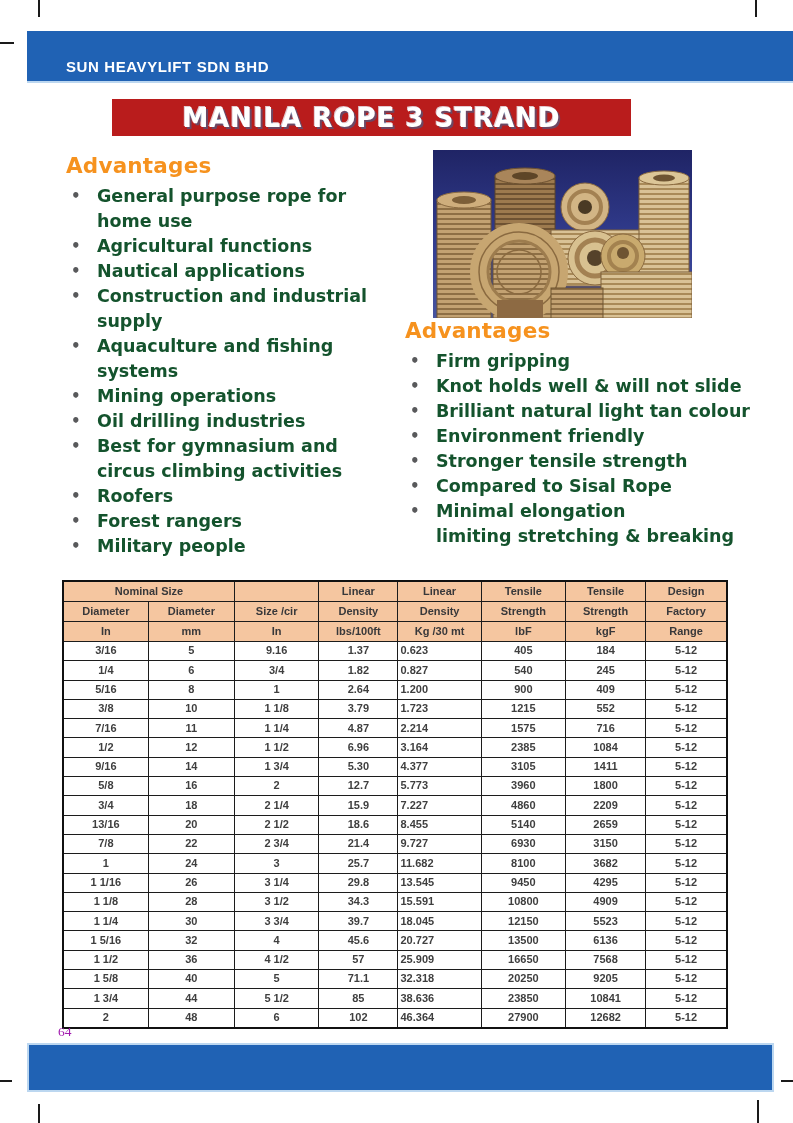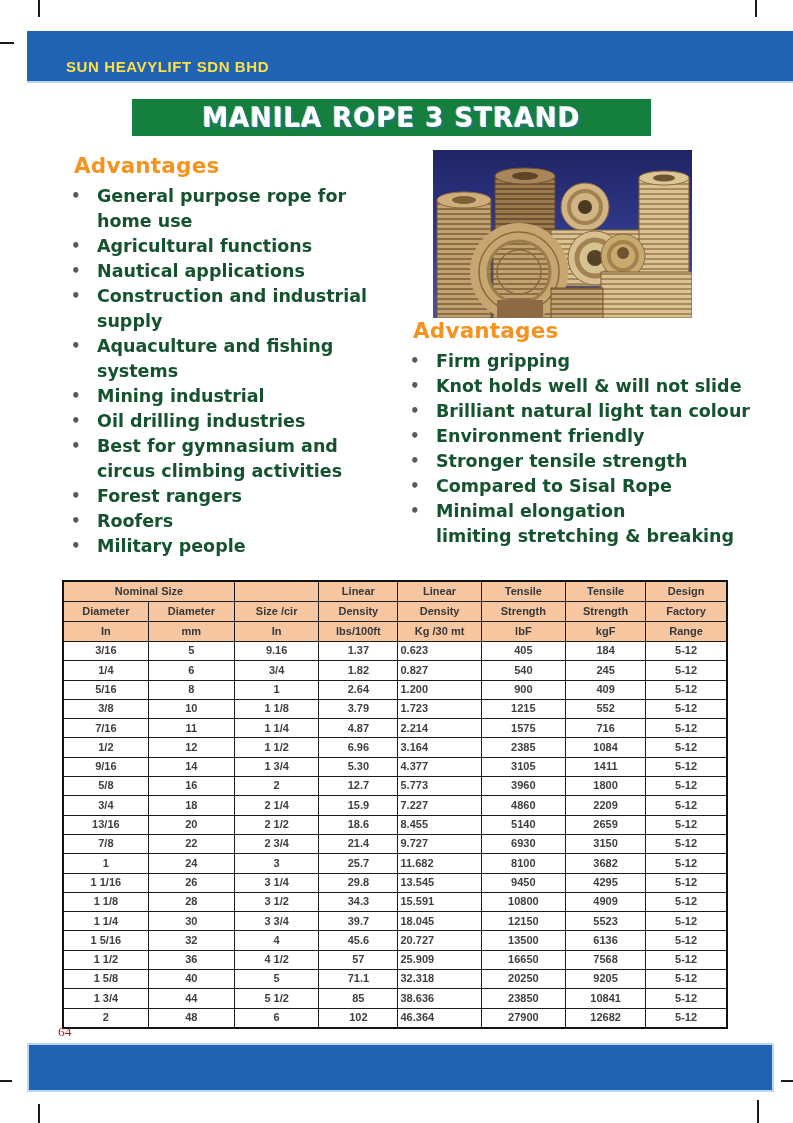--- a/index.html
+++ b/index.html
@@ -18,45 +18,45 @@
   .crop.br-h{left:781px;top:1080px;width:12px;height:1.5px;}
   .crop.br-v{left:757px;top:1100px;width:1.5px;height:23px;}
 
   
   .topbar{
     position:absolute;left:27px;top:31px;width:743px;height:44px;
     background:#2062b4;border-bottom:2px solid #bcd7f0;border-right:2px solid #bcd7f0;
     display:flex;align-items:flex-end;padding:0 0 6px 39px;box-sizing:content-box;
   }
   .topbar .company{
-    color:#fde047;font-family:"Liberation Sans",sans-serif;
+    color:#ffffff;font-family:"Liberation Sans",sans-serif;
     font-weight:bold;font-size:15px;letter-spacing:0.6px;
   }
   .botbar{
     position:absolute;left:27px;top:1043px;width:743px;height:45px;
     background:#2062b4;border:2px solid #bcd7f0;
   }
 
   
   .banner{
-    position:absolute;left:132px;top:99px;width:519px;height:37px;
-    background:#15803d;display:flex;align-items:center;justify-content:center;
+    position:absolute;left:112px;top:99px;width:519px;height:37px;
+    background:#b91c1c;display:flex;align-items:center;justify-content:center;
   }
   .banner .title{
     color:#ffffff;font-weight:800;font-size:26px;letter-spacing:1px;
     font-family:"DejaVu Sans",sans-serif;
     text-shadow:2px 2px 0 rgba(45,110,160,0.55), -1px -1px 0 rgba(235,245,252,0.8);
   }
 
   
   .adv{position:absolute;}
   .adv-left{left:66px;top:153px;width:330px;}
   .adv-right{left:405px;top:318px;width:345px;}
   .adv h2{
-    margin:0 0 6px 8px;color:#f6921e;font-size:21.5px;font-weight:800;
+    margin:0 0 6px 0;color:#f6921e;font-size:21.5px;font-weight:800;
     font-family:"DejaVu Sans",sans-serif;letter-spacing:0.2px;
   }
   .adv ul{margin:0;padding:0;list-style:none;}
   .adv li{
     position:relative;padding-left:31px;color:#14532d;font-weight:bold;
     font-size:17.5px;line-height:25px;white-space:pre-line;
   }
   .adv li::before{
     content:"\2022";position:absolute;left:5px;top:0;color:#58595b;font-size:15px;
   }
@@ -79,21 +79,21 @@
     overflow:hidden;white-space:nowrap;
   }
   table.spec th{background:#f5c6a0;color:#38383a;}
   table.spec{border:2px solid #111;}
   table.spec td{height:18.3px;}
   table.spec td:nth-child(5){text-align:left;padding-right:13px;}
 
   
   .pagenum{
     position:absolute;left:58px;top:1024px;
-    font-family:"Liberation Serif",serif;font-size:13.5px;color:#b91c1c;
+    font-family:"Liberation Serif",serif;font-size:13.5px;color:#a21caf;
   }
 </style>
 </head>
 <body>
 
 <div class="crop tl-v"></div>
 <div class="crop tl-h"></div>
 <div class="crop tr-v"></div>
 <div class="crop tr-h"></div>
 <div class="crop bl-h"></div>
@@ -113,26 +113,26 @@
   <h2>Advantages</h2>
   <ul>
       <li>General purpose rope for
 home use</li>
       <li>Agricultural functions</li>
       <li>Nautical applications</li>
       <li>Construction and industrial
 supply</li>
       <li>Aquaculture and fishing
 systems</li>
-      <li>Mining industrial</li>
+      <li>Mining operations</li>
       <li>Oil drilling industries</li>
       <li>Best for gymnasium and
 circus climbing activities</li>
+      <li>Roofers</li>
       <li>Forest rangers</li>
-      <li>Roofers</li>
       <li>Military people</li>
     </ul>
 </div>
 
 <div class="photo">
   <svg width="259" height="168" viewBox="0 0 259 168" xmlns="http://www.w3.org/2000/svg">
     <defs>
       <linearGradient id="bgG" x1="0" y1="0" x2="0" y2="1">
         <stop offset="0" stop-color="#1f2465"></stop>
         <stop offset="0.6" stop-color="#343f93"></stop>

